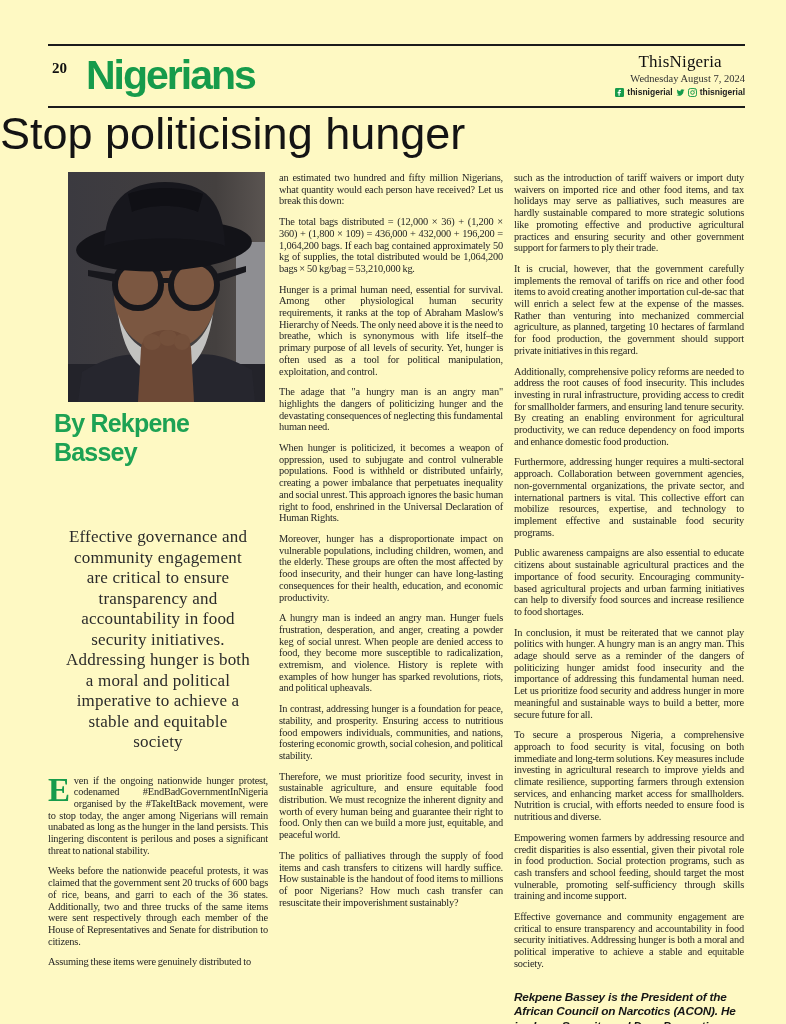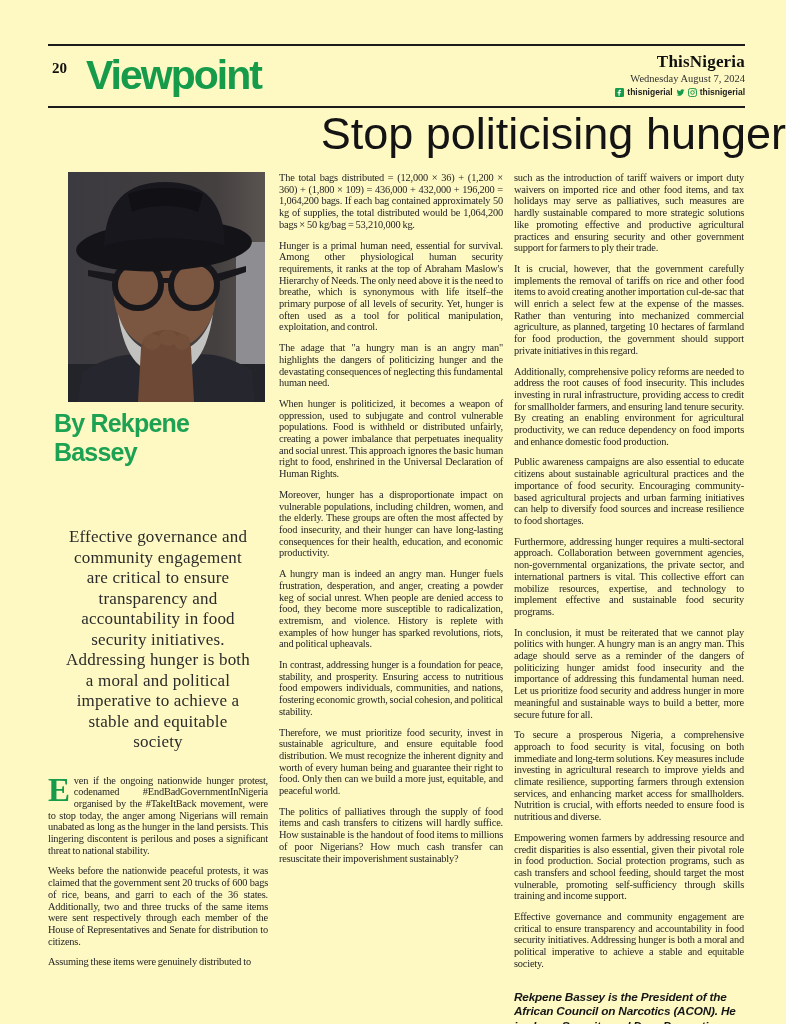--- a/index.html
+++ b/index.html
@@ -13,29 +13,29 @@
   #rule-header{top:106px;height:2px;}
 
   
   #page-number{position:absolute;left:52px;top:60px;font-weight:bold;font-size:15px;color:#111;}
   #section-title{
     position:absolute;left:86px;top:52px;
     font-family:"Liberation Sans",sans-serif;font-weight:bold;font-size:41px;
     letter-spacing:-2px;color:#169b4b;
   }
   #masthead-right{position:absolute;right:41px;top:52px;text-align:right;line-height:1.15;}
-  #paper-name{font-weight:bold;font-size:17px;color:#101010;letter-spacing:.2px;}
+  #paper-name{font-weight:normal;font-size:17px;color:#101010;letter-spacing:.2px;text-align:center;}
   #paper-date{font-size:10.5px;color:#333;margin-top:1px;}
   .social-row{display:flex;justify-content:flex-end;align-items:center;gap:3px;margin-top:3px;
     font-family:"Liberation Sans",sans-serif;font-size:8.5px;font-weight:bold;color:#222;}
   .sicon{display:inline-block;width:9px;height:9px;}
 
   
   #headline{
-    position:absolute;top:108px;left:0;width:100%;text-align:right;
+    position:absolute;top:108px;left:0;width:100%;text-align:left;
     font-family:"Liberation Sans",sans-serif;font-size:45px;font-weight:400;
     color:#141414;letter-spacing:0px;
   }
 
   
   #cols{
     position:absolute;left:48px;top:172px;width:697px;height:852px;
     display:grid;grid-template-columns:220px 224px 230px;column-gap:11px;overflow:hidden;
   }
   .para{
@@ -63,21 +63,21 @@
   }
 </style>
 </head>
 <body>
 
 <div id="page">
 
   <div class="rule" id="rule-top"></div>
 
   <div id="page-number">20</div>
-  <div id="section-title">Viewpoint</div>
+  <div id="section-title">Nigerians</div>
 
   <div id="masthead-right">
     <div id="paper-name">ThisNigeria</div>
     <div id="paper-date">Wednesday August 7, 2024</div>
     <div class="social-row">
       <span class="sicon">
         <svg viewBox="0 0 10 10" width="9" height="9">
             <rect width="10" height="10" rx="1.5" fill="#169b4b"></rect>
             <path d="M6.6 3.2h-1c-.2 0-.4.2-.4.5v.8h1.3l-.2 1.2h-1.1v3h-1.3v-3h-1v-1.2h1v-.9c0-1 .6-1.6 1.5-1.6h1.2z" fill="#fff"></path>
           </svg>
@@ -146,40 +146,41 @@
       <div>
 
       <p class="para">Weeks before the nationwide peaceful protests, it was claimed that the government sent 20 trucks of 600 bags of rice, beans, and garri to each of the 36 states. Additionally, two and three trucks of the same items were sent respectively through each member of the House of Representatives and Senate for distribution to citizens.</p>
           <p class="para">Assuming these items were genuinely distributed to</p>
         </div>
     </div>
 
     <div class="col">
       <div>
 
+      <p class="para">an estimated two hundred and fifty million Nigerians, what quantity would each person have received? Let us break this down:</p>
           <p class="para">The total bags distributed = (12,000 × 36) + (1,200 × 360) + (1,800 × 109) = 436,000 + 432,000 + 196,200 = 1,064,200 bags. If each bag contained approximately 50 kg of supplies, the total distributed would be 1,064,200 bags × 50 kg/bag = 53,210,000 kg.</p>
           <p class="para">Hunger is a primal human need, essential for survival. Among other physiological human security requirements, it ranks at the top of Abraham Maslow's Hierarchy of Needs. The only need above it is the need to breathe, which is synonymous with life itself–the primary purpose of all levels of security. Yet, hunger is often used as a tool for political manipulation, exploitation, and control.</p>
           <p class="para">The adage that "a hungry man is an angry man" highlights the dangers of politicizing hunger and the devastating consequences of neglecting this fundamental human need.</p>
           <p class="para">When hunger is politicized, it becomes a weapon of oppression, used to subjugate and control vulnerable populations. Food is withheld or distributed unfairly, creating a power imbalance that perpetuates inequality and social unrest. This approach ignores the basic human right to food, enshrined in the Universal Declaration of Human Rights.</p>
           <p class="para">Moreover, hunger has a disproportionate impact on vulnerable populations, including children, women, and the elderly. These groups are often the most affected by food insecurity, and their hunger can have long-lasting consequences for their health, education, and economic productivity.</p>
           <p class="para">A hungry man is indeed an angry man. Hunger fuels frustration, desperation, and anger, creating a powder keg of social unrest. When people are denied access to food, they become more susceptible to radicalization, extremism, and violence. History is replete with examples of how hunger has sparked revolutions, riots, and political upheavals.</p>
           <p class="para">In contrast, addressing hunger is a foundation for peace, stability, and prosperity. Ensuring access to nutritious food empowers individuals, communities, and nations, fostering economic growth, social cohesion, and political stability.</p>
           <p class="para">Therefore, we must prioritize food security, invest in sustainable agriculture, and ensure equitable food distribution. We must recognize the inherent dignity and worth of every human being and guarantee their right to food. Only then can we build a more just, equitable, and peaceful world.</p>
           <p class="para">The politics of palliatives through the supply of food items and cash transfers to citizens will hardly suffice. How sustainable is the handout of food items to millions of poor Nigerians? How much cash transfer can resuscitate their impoverishment sustainably?</p>
         </div>
     </div>
 
     <div class="col">
       <div>
 
       <p class="para">such as the introduction of tariff waivers or import duty waivers on imported rice and other food items, and tax holidays may serve as palliatives, such measures are hardly sustainable compared to more strategic solutions like promoting effective and productive agricultural practices and ensuring security and other government support for farmers to ply their trade.</p>
           <p class="para">It is crucial, however, that the government carefully implements the removal of tariffs on rice and other food items to avoid creating another importation cul-de-sac that will enrich a select few at the expense of the masses. Rather than venturing into mechanized commercial agriculture, as planned, targeting 10 hectares of farmland for food production, the government should support private initiatives in this regard.</p>
           <p class="para">Additionally, comprehensive policy reforms are needed to address the root causes of food insecurity. This includes investing in rural infrastructure, providing access to credit for smallholder farmers, and ensuring land tenure security. By creating an enabling environment for agricultural productivity, we can reduce dependency on food imports and enhance domestic food production.</p>
+          <p class="para">Furthermore, addressing hunger requires a multi-sectoral approach. Collaboration between government agencies, non-governmental organizations, the private sector, and international partners is vital. This collective effort can mobilize resources, expertise, and technology to implement effective and sustainable food security programs.</p>
           <p class="para">Public awareness campaigns are also essential to educate citizens about sustainable agricultural practices and the importance of food security. Encouraging community-based agricultural projects and urban farming initiatives can help to diversify food sources and increase resilience to food shortages.</p>
-          <p class="para">Furthermore, addressing hunger requires a multi-sectoral approach. Collaboration between government agencies, non-governmental organizations, the private sector, and international partners is vital. This collective effort can mobilize resources, expertise, and technology to implement effective and sustainable food security programs.</p>
           <p class="para">In conclusion, it must be reiterated that we cannot play politics with hunger. A hungry man is an angry man. This adage should serve as a reminder of the dangers of politicizing hunger amidst food insecurity and the importance of addressing this fundamental human need. Let us prioritize food security and address hunger in more meaningful and sustainable ways to build a better, more secure future for all.</p>
           <p class="para">To secure a prosperous Nigeria, a comprehensive approach to food security is vital, focusing on both immediate and long-term solutions. Key measures include investing in agricultural research to improve yields and climate resilience, supporting farmers through extension services, and enhancing market access for smallholders. Nutrition is crucial, with efforts needed to ensure food is nutritious and diverse.</p>
           <p class="para">Empowering women farmers by addressing resource and credit disparities is also essential, given their pivotal role in food production. Social protection programs, such as cash transfers and school feeding, should target the most vulnerable, promoting self-sufficiency through skills training and income support.</p>
           <p class="para">Effective governance and community engagement are critical to ensure transparency and accountability in food security initiatives. Addressing hunger is both a moral and political imperative to achieve a stable and equitable society.</p>
         </div>
       <p id="author-bio">Rekpene Bassey is the President of the African Council on Narcotics (ACON). He is also a Security and Drug Prevention Expert.</p>
     </div>
 
   </div>
 </div>

